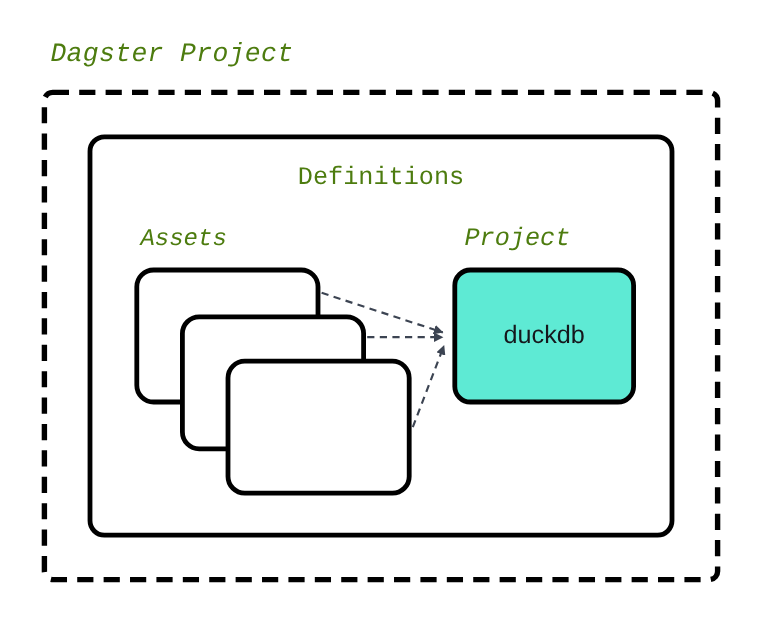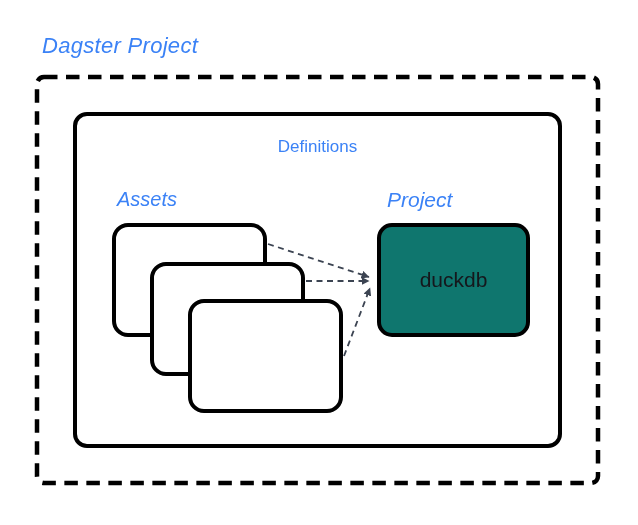--- a/index.html
+++ b/index.html
@@ -14,36 +14,37 @@
     background: #ffffff;
     font-family: "Liberation Sans", "DejaVu Sans", sans-serif;
     color: #15171c;
     overflow: hidden;
   }
   .stage * { box-sizing: border-box; }
 
   .lbl {
     position: absolute;
     white-space: nowrap;
-    color: #3b82f6;
+    color: #4d7c0f;
+    font-family: Liberation Mono, monospace;
   }
   .title {
     left: 42px;
     top: 33px;
     font-size: 22px;
     font-style: italic;
     font-weight: 500;
     letter-spacing: 0.3px;
   }
   .definitions-label {
     left: 73px;
     top: 137px;
     width: 489px;
     text-align: center;
-    font-size: 17px;
+    font-size: 21px;
     font-weight: 500;
   }
   .assets-label {
     left: 117px;
     top: 188px;
     font-size: 20px;
     font-style: italic;
     font-weight: 500;
   }
   .resource-label {
@@ -132,21 +133,21 @@
     <line x1="306" y1="281" x2="369" y2="281" stroke-width="1.8" stroke-dasharray="6 4.5" marker-end="url(#arrow)" style="stroke: rgb(60, 68, 82);"></line>
     <line x1="344" y1="356" x2="370" y2="288" stroke-width="1.8" stroke-dasharray="6 4.5" marker-end="url(#arrow)" style="stroke: rgb(60, 68, 82);"></line>
   </svg>
 
   <div class="definitions-box"></div>
 
   <div class="asset-node asset-1"></div>
   <div class="asset-node asset-2"></div>
   <div class="asset-node asset-3"></div>
 
-  <div class="resource-node" style="background-color: #0f766e;">
+  <div class="resource-node" style="background-color: #5eead4;">
     <span>duckdb</span>
   </div>
 
   <div class="lbl-layer">
     <div class="lbl title">Dagster Project</div>
     <div class="lbl definitions-label">Definitions</div>
     <div class="lbl assets-label">Assets</div>
     <div class="lbl resource-label">Project</div>
   </div>
 

